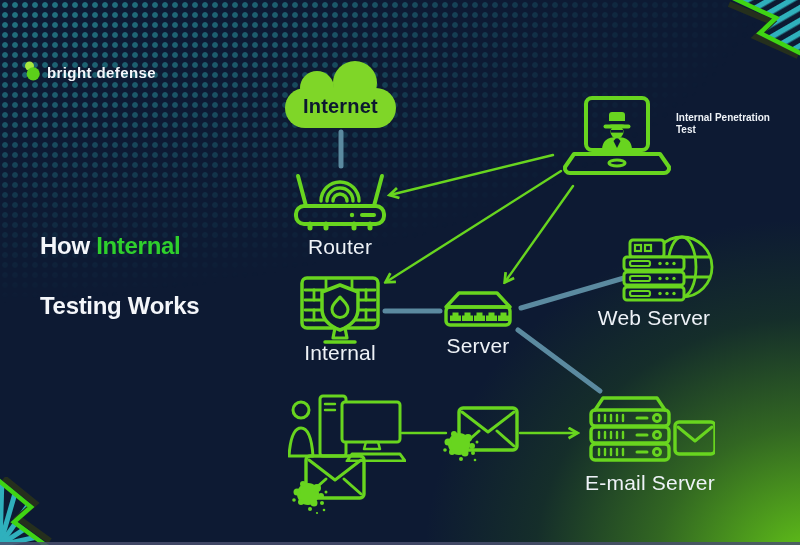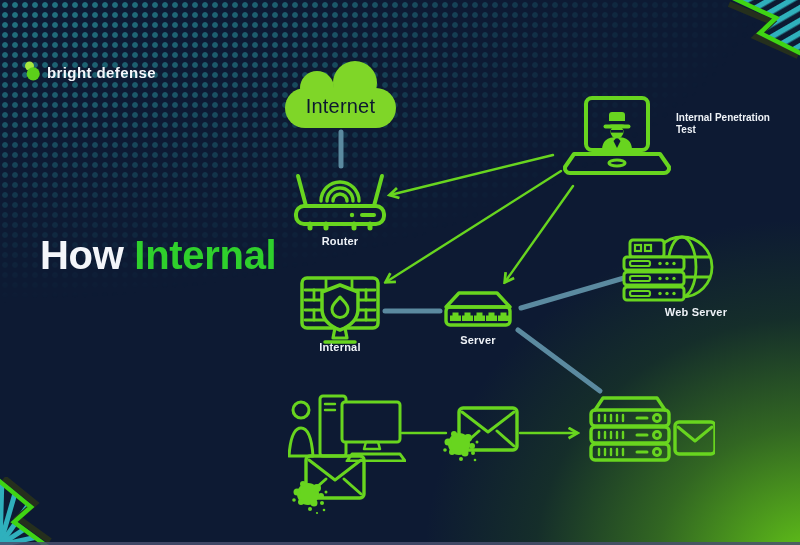--- a/index.html
+++ b/index.html
@@ -20,33 +20,33 @@
   .glow{
     position:absolute;right:0;bottom:0;width:380px;height:330px;z-index:1;
     background:radial-gradient(ellipse at 103% 106%, rgba(104,208,22,0.95) 0%, rgba(80,165,20,0.55) 28%, rgba(45,105,16,0.25) 50%, rgba(45,105,16,0) 70%);
   }
   .bottom-strip{position:absolute;left:0;bottom:0;width:100%;height:3px;background:#4a506e;opacity:.85;z-index:9;}
   .corner{position:absolute;z-index:2;}
   .logo{position:absolute;left:25px;top:17px;display:flex;align-items:flex-end;gap:7px;z-index:5;margin-top:44px;}
   .logo-text{color:#f4f6fa;font-size:15px;font-weight:600;letter-spacing:.4px;}
   .title{
     position:absolute;left:40px;top:231px;z-index:5;
-    color:#f4f6fa;font-size:40px;line-height:1.24;font-weight:800;letter-spacing:-.3px;
+    color:#f4f6fa;font-size:24px;line-height:1.24;font-weight:800;letter-spacing:-.3px;
   }
   .title .green{color:#2fd02c;}
   .lines{position:absolute;left:0;top:0;z-index:2;}
   .icon{position:absolute;z-index:3;}
   .node-label{
-    position:absolute;z-index:4;color:#eef2f7;font-size:11px;font-weight:700;
+    position:absolute;z-index:4;color:#eef2f7;font-size:21px;font-weight:400;
     text-align:center;letter-spacing:.2px;
   }
   .internet-label{
     position:absolute;left:283px;top:60px;width:115px;height:64px;z-index:4;
     display:flex;align-items:center;justify-content:center;padding-top:14px;
-    color:#0c1830;font-size:20px;font-weight:400;letter-spacing:.2px;text-align:right;
+    color:#0c1830;font-size:20px;font-weight:700;letter-spacing:.2px;text-align:right;
   }
   .pentest-label{
     position:absolute;left:676px;top:112px;width:115px;z-index:4;
     color:#eef2f7;font-size:10px;font-weight:700;line-height:1.2;text-align:left;
   }
 </style>
 </head>
 <body>
 
 <div class="canvas">
@@ -86,20 +86,21 @@
     <svg width="15" height="20" viewBox="0 0 15 20">
       <circle cx="4.5" cy="5" r="4.5" fill="#a6e83f"></circle>
       <circle cx="8.2" cy="12.8" r="6.6" fill="#5ccf1a"></circle>
     </svg>
     <span class="logo-text">bright defense</span>
   </div>
 
   <div class="title">
     <span>How </span><span class="green">Internal</span><br>
     <br>
+    <span>Testing Works</span>
   </div>
 
   <svg class="lines" width="800" height="545" viewBox="0 0 800 545">
     <defs>
       <marker id="arrow" viewBox="0 0 10 10" refX="8" refY="5" markerWidth="13" markerHeight="13" orient="auto" markerUnits="userSpaceOnUse">
         <path d="M1.5,1 L8.5,5 L1.5,9" fill="none" stroke="#68d51f" stroke-width="2.1"></path>
       </marker>
     </defs>
     <g stroke="#5b8aa0" stroke-width="5" stroke-linecap="round">
       <line x1="341" y1="132" x2="341" y2="166"></line>
@@ -216,21 +217,21 @@
         <circle cx="52" cy="46.5" r="1.7" fill="#68d51f" stroke="none"></circle>
     </g>
     <g>
       <rect x="2" y="55" width="60" height="13" rx="3" fill="#0d1a33" stroke-width="3"></rect>
       <rect x="8" y="59" width="20" height="5" rx="2" stroke-width="2.2"></rect>
       <circle cx="38" cy="61.5" r="1.7" fill="#68d51f" stroke="none"></circle>
         <circle cx="45" cy="61.5" r="1.7" fill="#68d51f" stroke="none"></circle>
         <circle cx="52" cy="61.5" r="1.7" fill="#68d51f" stroke="none"></circle>
     </g>
   </svg>
-  <div class="node-label" style="left:636px;top:306px;width:120px">Web Server</div>
+  <div class="node-label" style="left:594px;top:306px;width:120px">Web Server</div>
 
   <svg class="icon" style="left:585px;top:396px" width="130" height="70" viewBox="0 0 130 70" fill="none" stroke="#68d51f" stroke-linecap="round" stroke-linejoin="round">
     <path d="M10,14 L18,2 H72 L80,14" stroke-width="3.4"></path>
     <g>
       <rect x="6" y="14" width="78" height="16" rx="4" stroke-width="3.4"></rect>
       <rect x="6" y="31" width="78" height="16" rx="4" stroke-width="3.4"></rect>
       <rect x="6" y="48" width="78" height="16" rx="4" stroke-width="3.4"></rect>
       <g stroke-width="2.4">
         <line x1="14" y1="19" x2="14" y2="25"></line>
           <line x1="20" y1="19" x2="20" y2="25"></line>
@@ -255,20 +256,21 @@
           <circle cx="72" cy="39" r="3.5"></circle>
         <line x1="52" y1="56" x2="62" y2="56"></line>
           <circle cx="72" cy="56" r="3.5"></circle>
       </g>
     </g>
     <g>
       <rect x="90" y="26" width="40" height="32" rx="4" stroke-width="3.4"></rect>
       <path d="M93,31 L110,45 L127,31" stroke-width="3"></path>
     </g>
   </svg>
+  <div class="node-label" style="left:585px;top:471px;width:130px">E-mail Server</div>
 
   <svg class="icon" style="left:288px;top:394px" width="118" height="68" viewBox="0 0 118 68" fill="none" stroke="#68d51f" stroke-width="3" stroke-linecap="round" stroke-linejoin="round">
     <g>
       <circle cx="13" cy="16" r="8"></circle>
       <path d="M1,62 Q3,34 13,34 Q23,34 25,62 Z"></path>
     </g>
     <rect x="32" y="2" width="26" height="60" rx="3"></rect>
     <line x1="37" y1="10" x2="47" y2="10" stroke-width="2.4"></line>
     <line x1="37" y1="16" x2="47" y2="16" stroke-width="2.4"></line>
     <rect x="54" y="8" width="58" height="40" rx="3" fill="#0d1a33"></rect>

